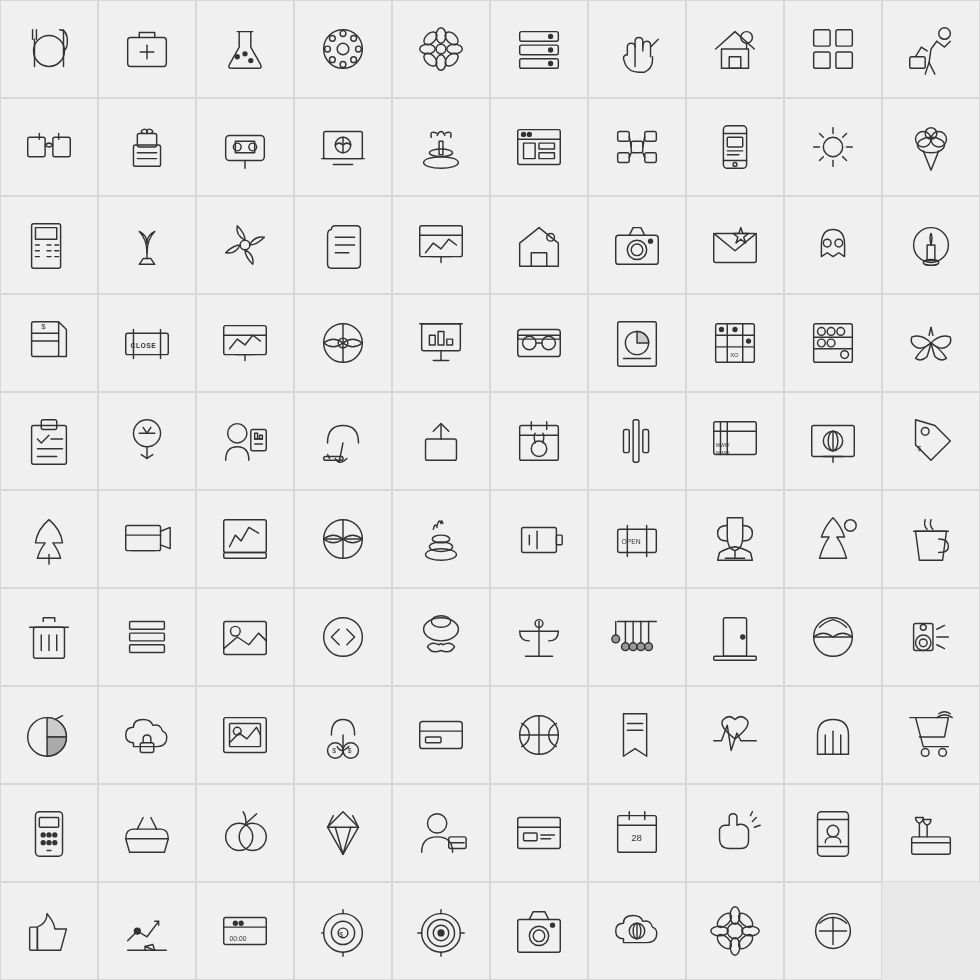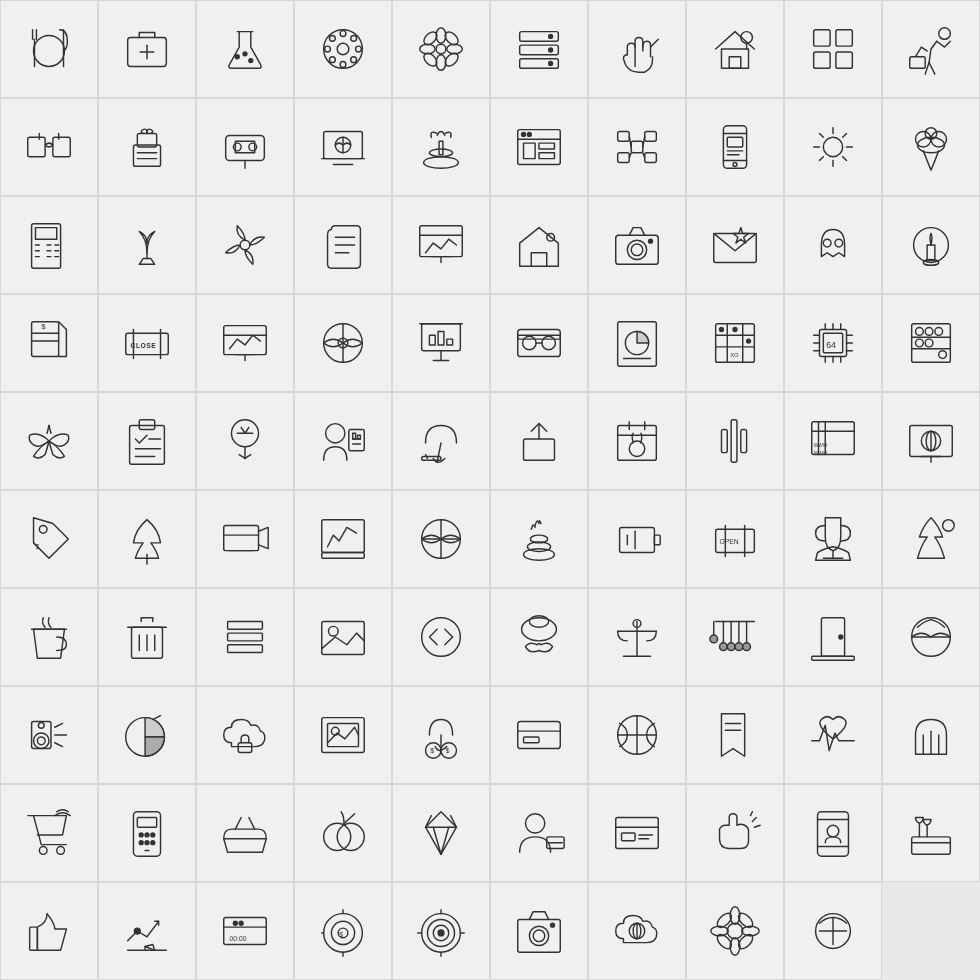--- a/index.html
+++ b/index.html
@@ -449,39 +449,20 @@
         <line x1="38" y1="10" x2="38" y2="50"></line>
         <line x1="10" y1="22" x2="50" y2="22"></line>
         <line x1="10" y1="34" x2="50" y2="34"></line>
         <circle cx="16" cy="16" r="2" fill="#333"></circle>
         <circle cx="30" cy="16" r="2" fill="#333"></circle>
         <circle cx="44" cy="28" r="2" fill="#333"></circle>
         <text x="25" y="44" font-size="6" stroke="none" fill="#333">XO</text>
       </svg>
   </div>
 
-  <div class="cell">
-    <svg viewBox="0 0 60 60">
-        <rect x="16" y="16" width="28" height="28" rx="2"></rect>
-        <rect x="20" y="20" width="20" height="20" rx="1"></rect>
-        <text x="23" y="35" font-size="9" stroke="none" fill="#333">64</text>
-        <line x1="22" y1="10" x2="22" y2="16"></line>
-        <line x1="30" y1="10" x2="30" y2="16"></line>
-        <line x1="38" y1="10" x2="38" y2="16"></line>
-        <line x1="22" y1="44" x2="22" y2="50"></line>
-        <line x1="30" y1="44" x2="30" y2="50"></line>
-        <line x1="38" y1="44" x2="38" y2="50"></line>
-        <line x1="10" y1="22" x2="16" y2="22"></line>
-        <line x1="10" y1="30" x2="16" y2="30"></line>
-        <line x1="10" y1="38" x2="16" y2="38"></line>
-        <line x1="44" y1="22" x2="50" y2="22"></line>
-        <line x1="44" y1="30" x2="50" y2="30"></line>
-        <line x1="44" y1="38" x2="50" y2="38"></line>
-      </svg>
-  </div>
 
   <div class="cell">
     <svg viewBox="0 0 60 60">
         <rect x="10" y="10" width="40" height="40" rx="2"></rect>
         <line x1="10" y1="24" x2="50" y2="24"></line>
         <line x1="10" y1="36" x2="50" y2="36"></line>
         <circle cx="18" cy="18" r="4"></circle>
         <circle cx="28" cy="18" r="4"></circle>
         <circle cx="38" cy="18" r="4"></circle>
         <circle cx="18" cy="30" r="4"></circle>
@@ -940,20 +921,29 @@
   <div class="cell">
     <svg viewBox="0 0 60 60">
         <rect x="8" y="14" width="44" height="32" rx="2"></rect>
         <line x1="8" y1="24" x2="52" y2="24"></line>
         <rect x="14" y="30" width="14" height="8" rx="1"></rect>
         <line x1="32" y1="32" x2="46" y2="32"></line>
         <line x1="32" y1="36" x2="42" y2="36"></line>
       </svg>
   </div>
 
+  <div class="cell">
+    <svg viewBox="0 0 60 60">
+        <rect x="10" y="12" width="40" height="38" rx="2"></rect>
+        <line x1="10" y1="22" x2="50" y2="22"></line>
+        <line x1="22" y1="8" x2="22" y2="16"></line>
+        <line x1="38" y1="8" x2="38" y2="16"></line>
+        <text x="24" y="38" font-size="10" stroke="none" fill="#333">28</text>
+      </svg>
+  </div>
 
   <div class="cell">
     <svg viewBox="0 0 60 60">
         <path d="M14 28 L14 36 Q14 46 24 46 L36 46 Q44 46 44 38 L44 28 Q44 24 40 22 Q36 20 32 22 L32 14 Q32 10 28 10 Q24 10 24 14 L24 22 L20 22 Q16 22 14 26Z"></path>
         <line x1="48" y1="18" x2="52" y2="14"></line>
         <line x1="50" y1="24" x2="56" y2="22"></line>
         <line x1="46" y1="12" x2="48" y2="8"></line>
       </svg>
   </div>
 

